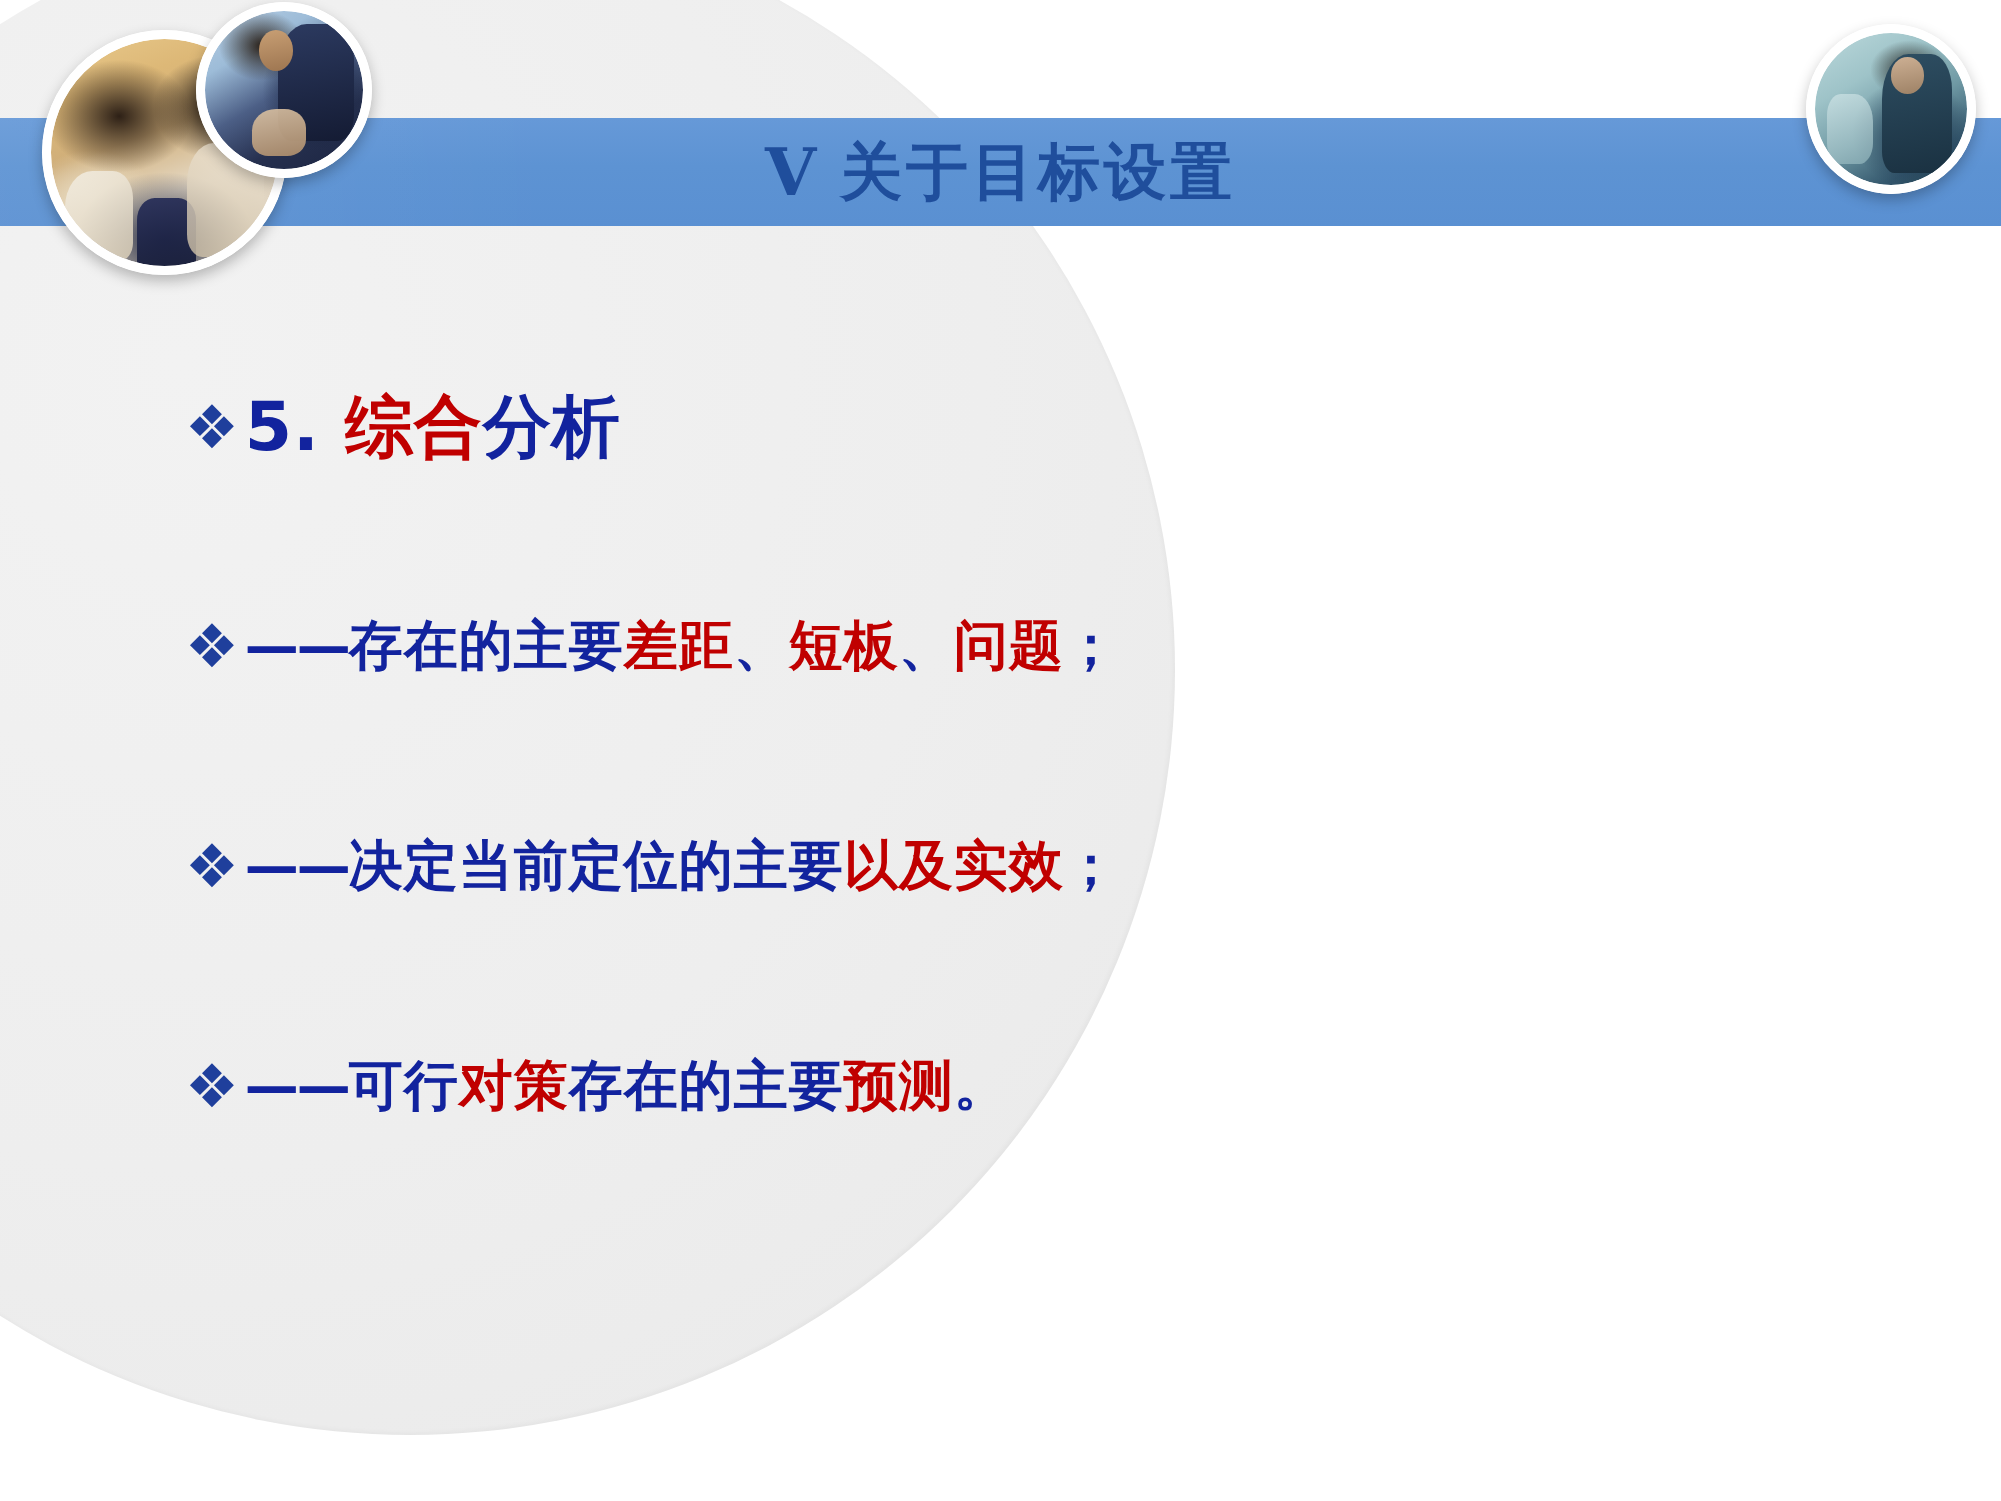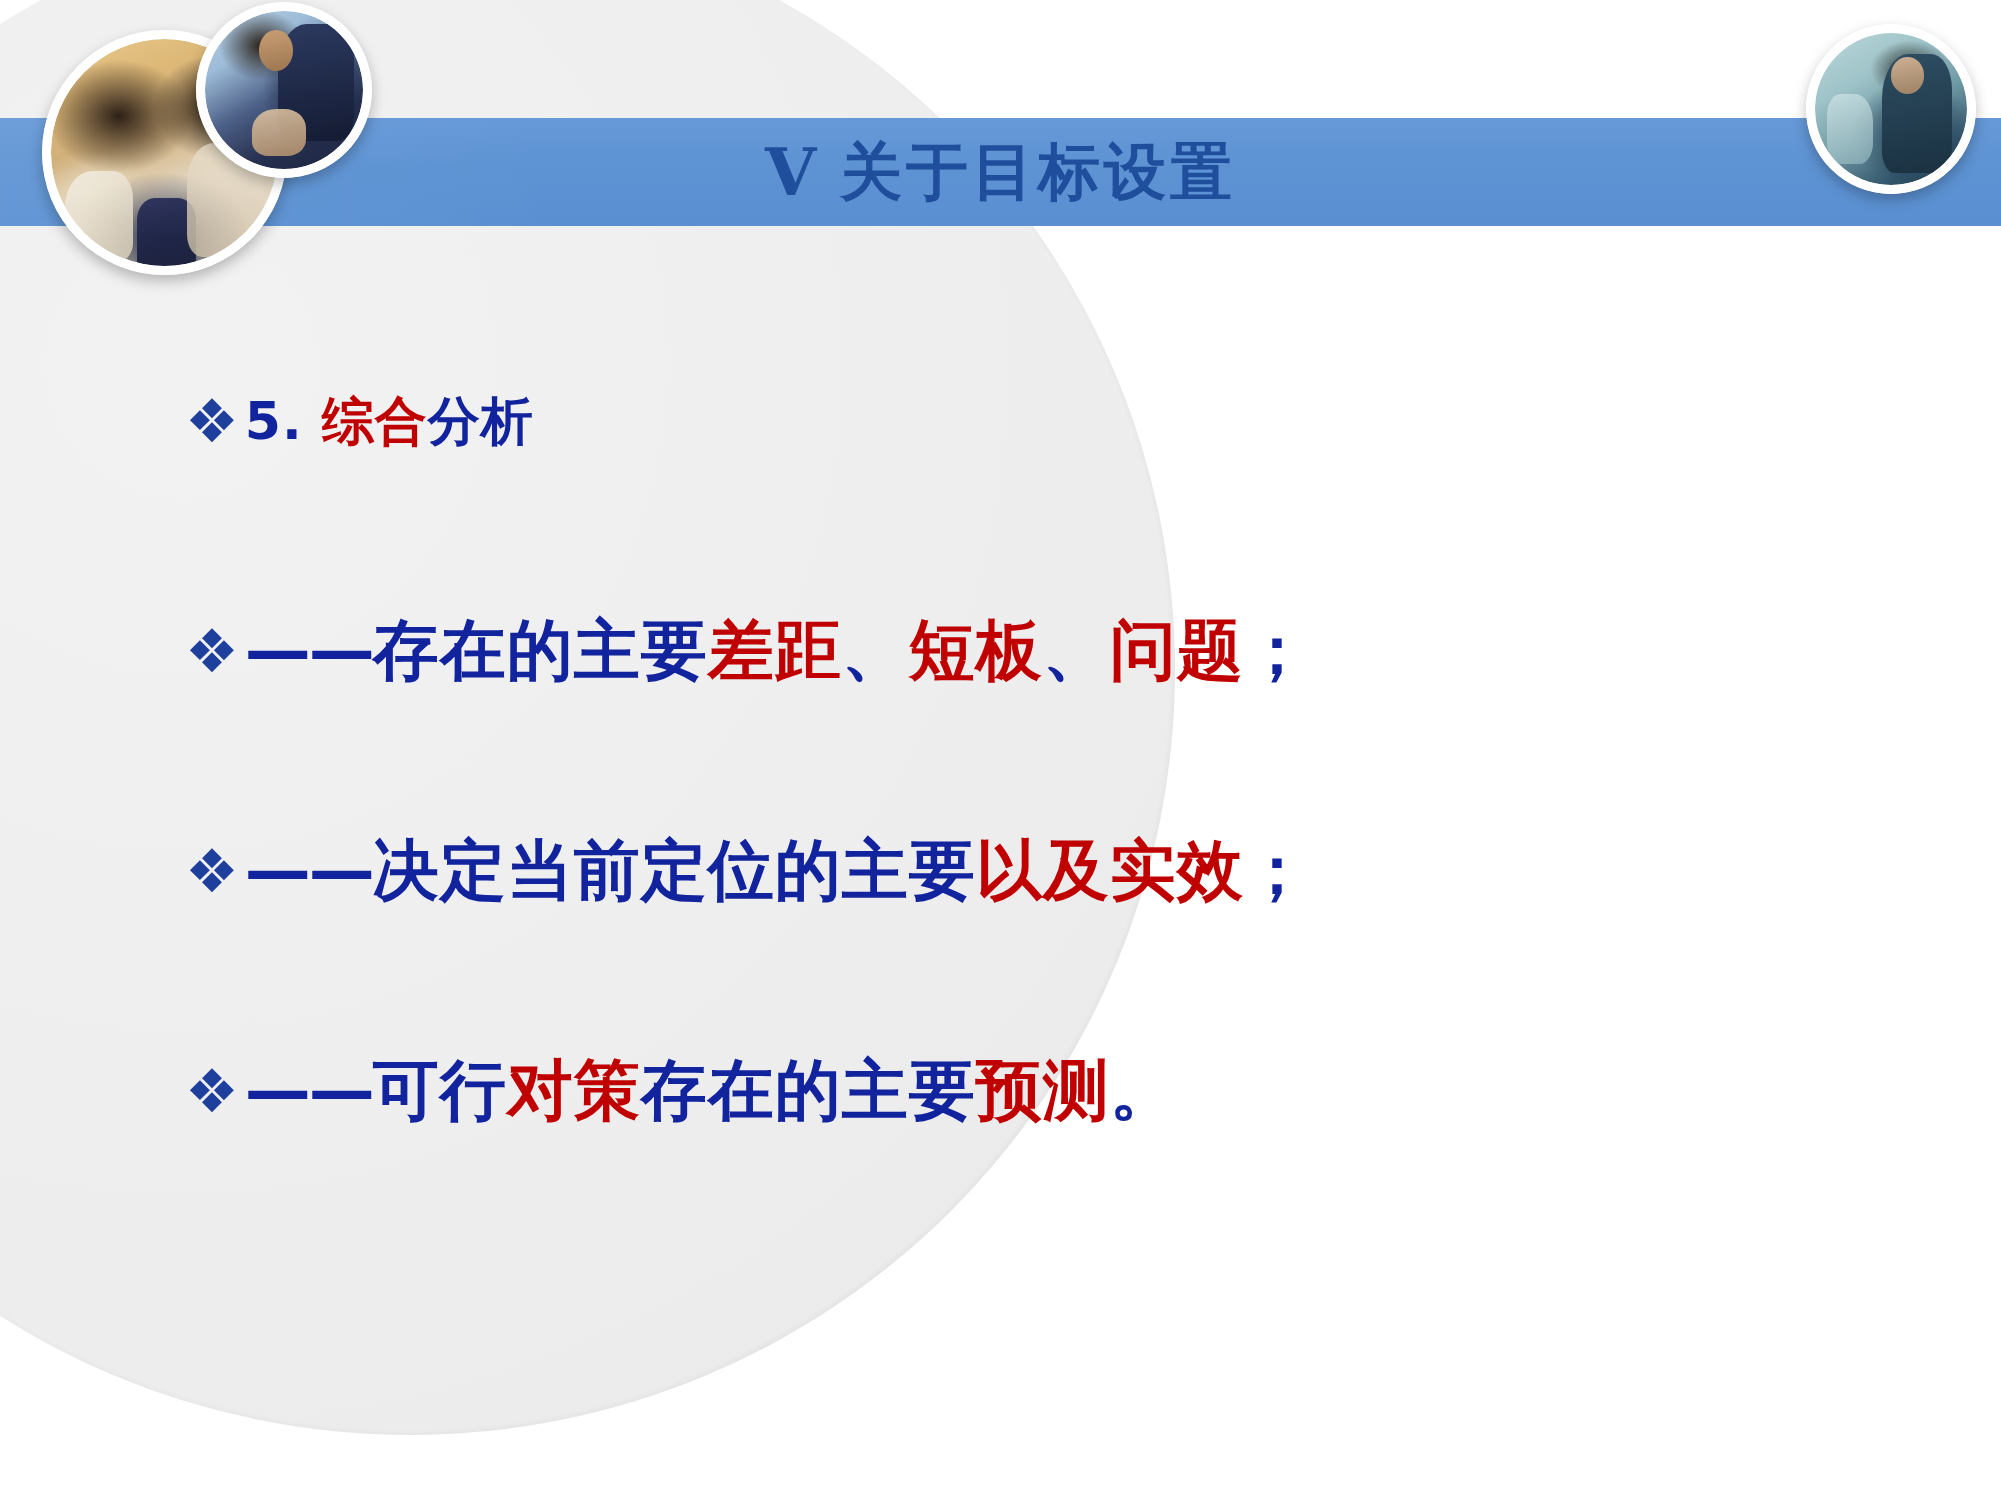--- a/index.html
+++ b/index.html
@@ -151,32 +151,32 @@
   }
   .bullet-mark{
     color:#1f3f9c;
     font-size:58px;
     line-height:1;
     margin-right:6px;
     font-family:"DejaVu Sans","Liberation Sans",sans-serif;
     flex:0 0 auto;
   }
   .line-text{
-    font-size:66px;
+    font-size:54px;
     font-weight:bold;
     line-height:1.05;
     font-family:"DejaVu Sans","Liberation Sans",sans-serif;
     letter-spacing:1px;
   }
   .seg-blue{color:#12239e;}
   .seg-red{color:#c00000;}
   .seg-dash{color:#12239e;letter-spacing:-2px;}
 
   #row-1{ left:185px; top:165px; }
-  #row-1 .line-text{font-size:52px;}
+  #row-1 .line-text{font-size:68px;}
   #row-2{ left:185px; top:390px; }
   #row-3{ left:185px; top:610px; }
   #row-4{ left:185px; top:830px; }
 
   #row-1 .bullet-mark,#row-2 .bullet-mark,#row-3 .bullet-mark,#row-4 .bullet-mark{font-size:60px;}
 </style>
 </head>
 <body>
 
 <div class="slide">

